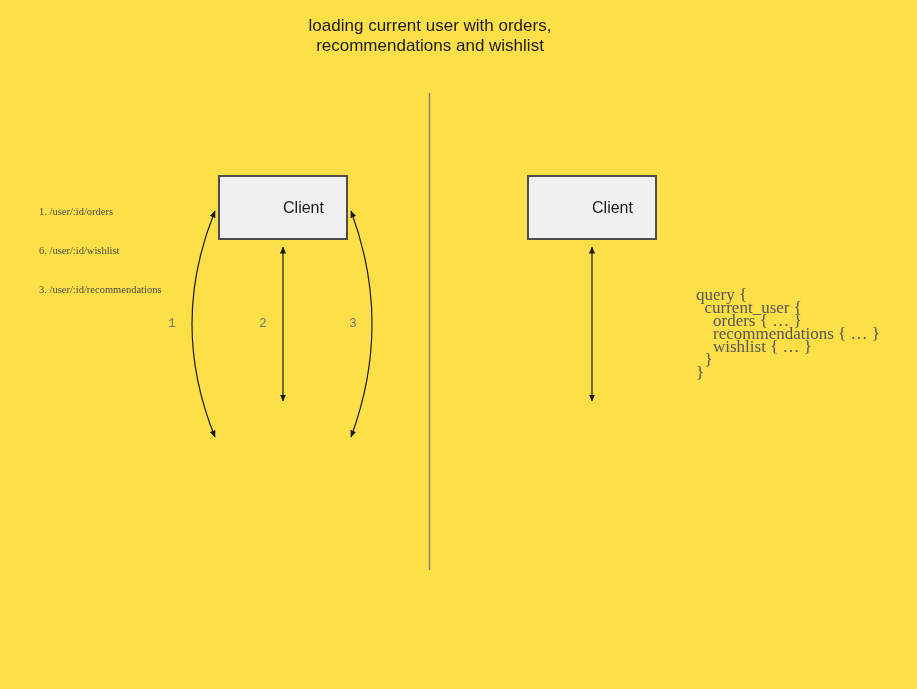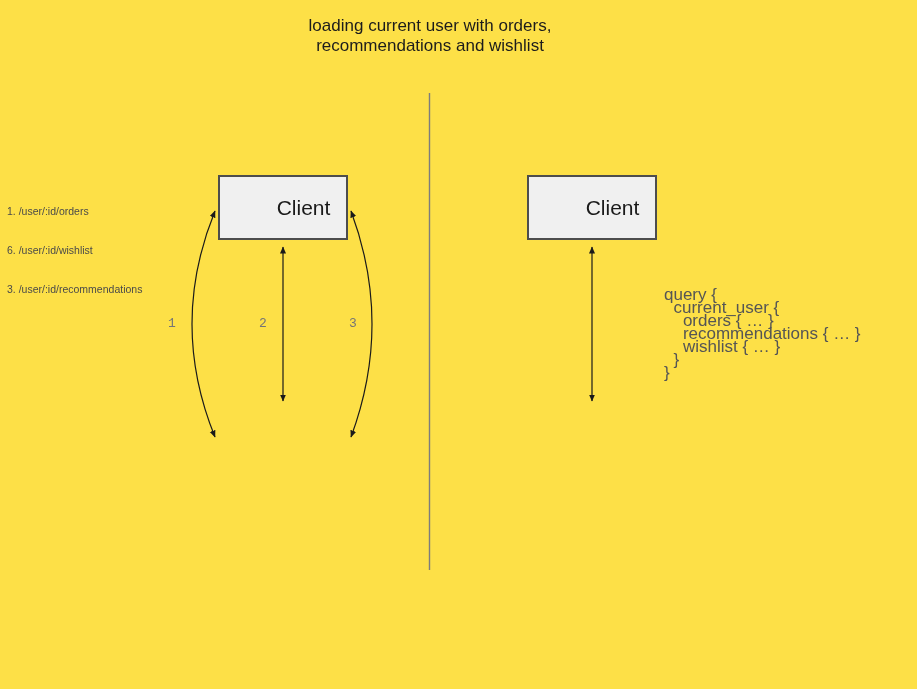--- a/index.html
+++ b/index.html
@@ -16,28 +16,28 @@
     font-size:17px; line-height:20px; color:#1c1c1c;
     white-space:pre-line;
   }
   .node-box {
     position:absolute;
     width:130px; height:65px;
     background:#f0f0f0;
     border:2px solid #4d4d4d;
     box-sizing:border-box;
     display:flex; align-items:center; justify-content:center;
-    font-size:21px; color:#1a1a1a;padding-left:41px;
+    font-size:16px; color:#1a1a1a;padding-left:41px;
   }
   #box-client-rest    { left:218px; top:175px; }
   #box-rest-api       { left:218px; top:406px; }
   #box-client-graphql { left:527px; top:175px; }
   #box-graphql-api    { left:527px; top:406px; }
 
-  .mono { font-family:Liberation Sans, sans-serif; white-space:pre; }
+  .mono { font-family:Liberation Serif, serif; white-space:pre;margin-left:32px; }
 
   .routes {
     position:absolute; left:7px; top:179px;
     font-size:10.5px; line-height:13px; color:#4a4a4a;
   }
   .query {
     position:absolute; left:664px; top:288px;
     font-size:17px; line-height:13px; color:#555555;
   }
   .arrow-label {

